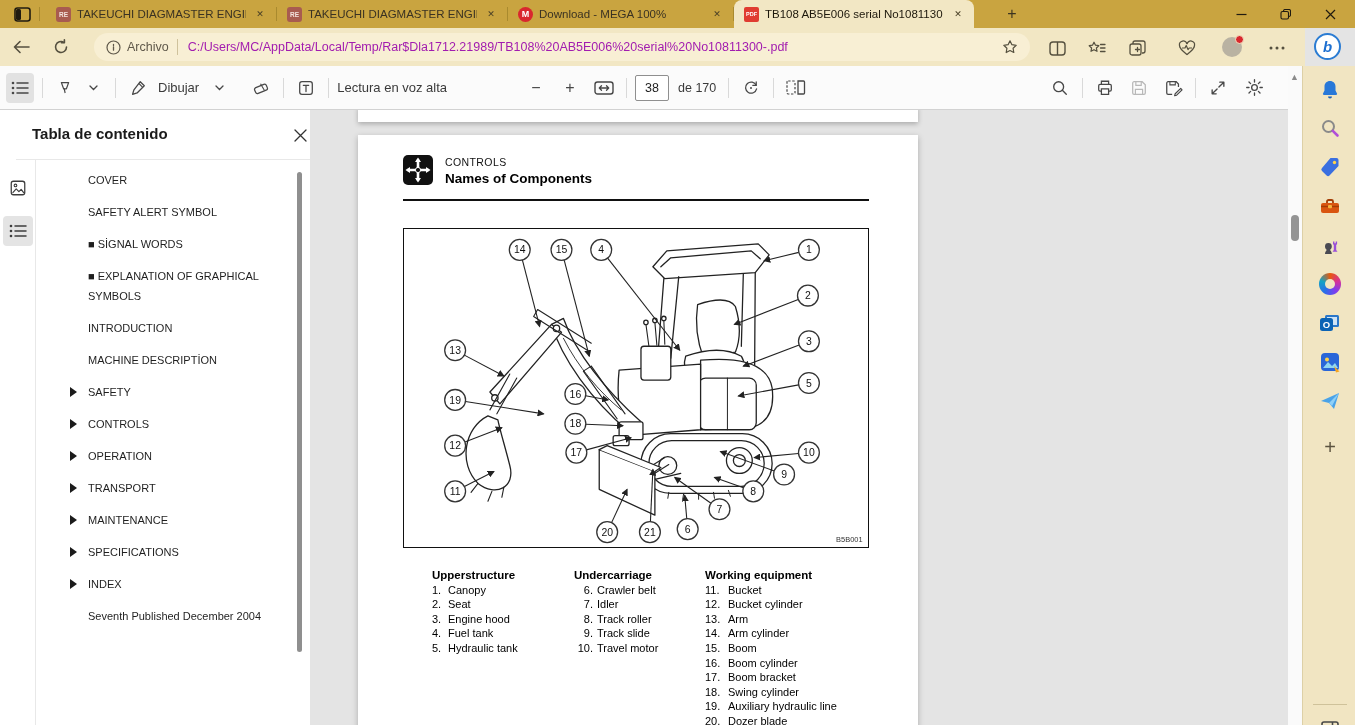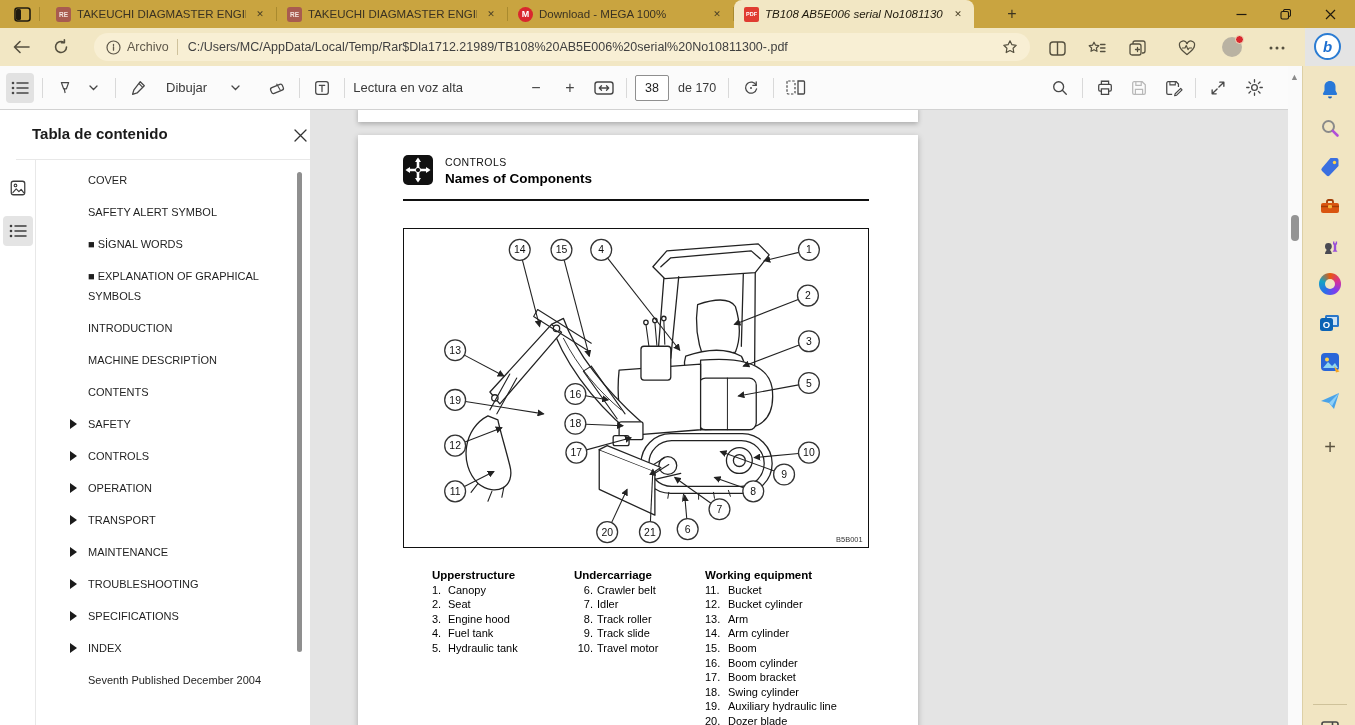--- a/index.html
+++ b/index.html
@@ -10,35 +10,35 @@
   
   #tabbar { position:absolute; left:0; top:0; width:1355px; height:28px; background:#c9a440; }
   .tab-actions { position:absolute; left:12px; top:5px; width:20px; height:18px; display:flex; align-items:center; justify-content:center; cursor:pointer; }
   .tb-sep { position:absolute; top:7px; width:1px; height:14px; background:#a98a2e; }
   #tabstrip { position:absolute; left:46px; top:0; height:28px; display:flex; }
   .tab { position:relative; height:28px; display:flex; align-items:center; padding:0 8px 0 10px; cursor:pointer; }
   .tab.inactive { width:230px; }
   .tab.mega { width:225px; }
   .tab.active { width:240px; background:#f2e7c4; border-radius:8px 8px 0 0; margin-top:0; }
   .tab .title { flex:1; font-size:11.5px; color:#3a3222; white-space:nowrap; overflow:hidden; margin:0 6px; }
-  .tab.active .title { color:#1d180c;font-style:italic; }
+  .tab.active .title { color:#1d180c; }
   .tab .close { width:16px; height:16px; border-radius:3px; display:flex; align-items:center; justify-content:center; font-size:12px; color:#4a4026; }
   .fav-re { width:15px; height:15px; border-radius:3px; background:#a85b50; color:#f3e3df; font-size:6.5px; font-weight:bold; display:flex; align-items:center; justify-content:center; flex:none; }
   .fav-mega { width:15px; height:15px; border-radius:50%; background:#d9272e; color:#fff; font-size:9px; font-weight:bold; display:flex; align-items:center; justify-content:center; flex:none; }
   .fav-pdf { width:15px; height:15px; border-radius:2px; background:#e03c31; color:#fff; font-size:5.5px; font-weight:bold; display:flex; align-items:center; justify-content:center; flex:none; }
   .newtab { position:absolute; left:1000px; top:3px; width:24px; height:22px; display:flex; align-items:center; justify-content:center; font-size:16px; color:#3c3420; cursor:pointer; }
   .winbtn { position:absolute; top:0; width:40px; height:28px; display:flex; align-items:center; justify-content:center; cursor:pointer; color:#1d180c; }
 
   
   #chromebar { position:absolute; left:0; top:28px; width:1305px; height:38px; background:#f2e7c4; }
   .nav-ic { position:absolute; top:8px; width:22px; height:22px; display:flex; align-items:center; justify-content:center; color:#55503f; cursor:pointer; }
   #urlpill { position:absolute; left:94px; top:5px; width:936px; height:28px; border-radius:14px; background:#f8efd4; display:flex; align-items:center; padding:0 10px 0 12px; }
   #urlpill .mode { font-size:12.5px; color:#5f584a; margin:0 8px 0 6px; }
   #urlpill .psep { width:1px; height:16px; background:#cfc29c; margin-right:10px; }
-  #urlpill .url { flex:1; font-size:12.5px; color:#404040; white-space:nowrap; overflow:hidden; }
+  #urlpill .url { flex:1; font-size:12.5px; color:#a21caf; white-space:nowrap; overflow:hidden; }
   .pill-star { width:20px; height:20px; display:flex; align-items:center; justify-content:center; color:#55503f; cursor:pointer; }
   .addr-ic { position:absolute; top:9px; width:22px; height:22px; display:flex; align-items:center; justify-content:center; color:#55503f; cursor:pointer; }
   .avatar { position:absolute; left:1222px; top:9px; width:20px; height:20px; border-radius:50%; background:#b9b2a2; cursor:pointer; }
   .avatar::after { content:""; position:absolute; right:-2px; top:-2px; width:7px; height:7px; border-radius:50%; background:#d9272e; border:1px solid #f2e7c4; }
   .copilot { position:absolute; left:1314px; top:5px; width:27px; height:27px; border-radius:50%; background:#fff; border:2px solid #2b7cd3; color:#1d6fd0; font-weight:bold; font-size:15px; font-style:italic; display:flex; align-items:center; justify-content:center; cursor:pointer; }
 
   
   #pdftoolbar { position:absolute; left:0; top:66px; width:1302px; height:44px; background:#fbfbfb; border-bottom:1px solid #d2d2d2; }
   .tbgrp { position:absolute; top:0; height:43px; display:flex; align-items:center; }
   .tbtn { min-width:28px; height:30px; border-radius:4px; display:flex; align-items:center; justify-content:center; color:#474747; cursor:pointer; padding:0 3px; }
@@ -238,21 +238,21 @@
           <path d="M1 1l3.5 3.5L8 1" fill="none" stroke="#474747" stroke-width="1.3" stroke-linecap="round"></path>
         </svg>
       </div>
     <span class="tdiv"></span>
     <div class="tbtn">
       <svg class="ic" width="18" height="18" viewBox="0 0 20 20">
           <path d="M12.5 3l4.5 4.5L9 15.5 4 17l1.5-5z" fill="none" stroke="#474747" stroke-width="1.4" stroke-linejoin="round"></path>
           <path d="M11 5l4 4" stroke="#474747" stroke-width="1.2"></path>
         </svg>
       </div>
-    <span class="tlabel" style="margin:0 14px">Dibujar</span>
+    <span class="tlabel" style="margin:0 6px">Dibujar</span>
     <div class="tbtn">
       <svg class="ic" width="9" height="6" viewBox="0 0 9 6">
           <path d="M1 1l3.5 3.5L8 1" fill="none" stroke="#474747" stroke-width="1.3" stroke-linecap="round"></path>
         </svg>
       </div>
     <div class="tbtn" style="margin-left:14px">
       <svg class="ic" width="18" height="18" viewBox="0 0 20 20">
           <rect x="3" y="7.5" width="14" height="7" rx="2.2" transform="rotate(-22 10 11)" fill="none" stroke="#474747" stroke-width="1.4"></rect>
           <path d="M9.5 5.2l4.2 7.4" stroke="#474747" stroke-width="1.2"></path>
         </svg>
@@ -449,27 +449,25 @@
         </svg>
       </div>
   </div>
   <div id="toclist">
       <div class="tocitem"><span>COVER</span></div>
       <div class="tocitem"><span>SAFETY ALERT SYMBOL</span></div>
       <div class="tocitem"><span>■ SİGNAL WORDS</span></div>
       <div class="tocitem"><span>■ EXPLANATION OF GRAPHICAL SYMBOLS</span></div>
       <div class="tocitem"><span>INTRODUCTION</span></div>
       <div class="tocitem"><span>MACHINE DESCRIPTİON</span></div>
-      <div class="tocitem"><span>CONTENTS</span></div>
       <div class="tocitem"><span class="arr"></span><span>SAFETY</span></div>
       <div class="tocitem"><span class="arr"></span><span>CONTROLS</span></div>
       <div class="tocitem"><span class="arr"></span><span>OPERATION</span></div>
       <div class="tocitem"><span class="arr"></span><span>TRANSPORT</span></div>
       <div class="tocitem"><span class="arr"></span><span>MAINTENANCE</span></div>
-      <div class="tocitem"><span class="arr"></span><span>TROUBLESHOOTING</span></div>
       <div class="tocitem"><span class="arr"></span><span>SPECIFICATIONS</span></div>
       <div class="tocitem"><span class="arr"></span><span>INDEX</span></div>
       <div class="tocitem"><span>Seventh Published December 2004</span></div>
     </div>
   <div id="tocscroll"></div>
 </div>
 
 <div id="viewer">
   <div id="prevpage"></div>
   <div id="page">

